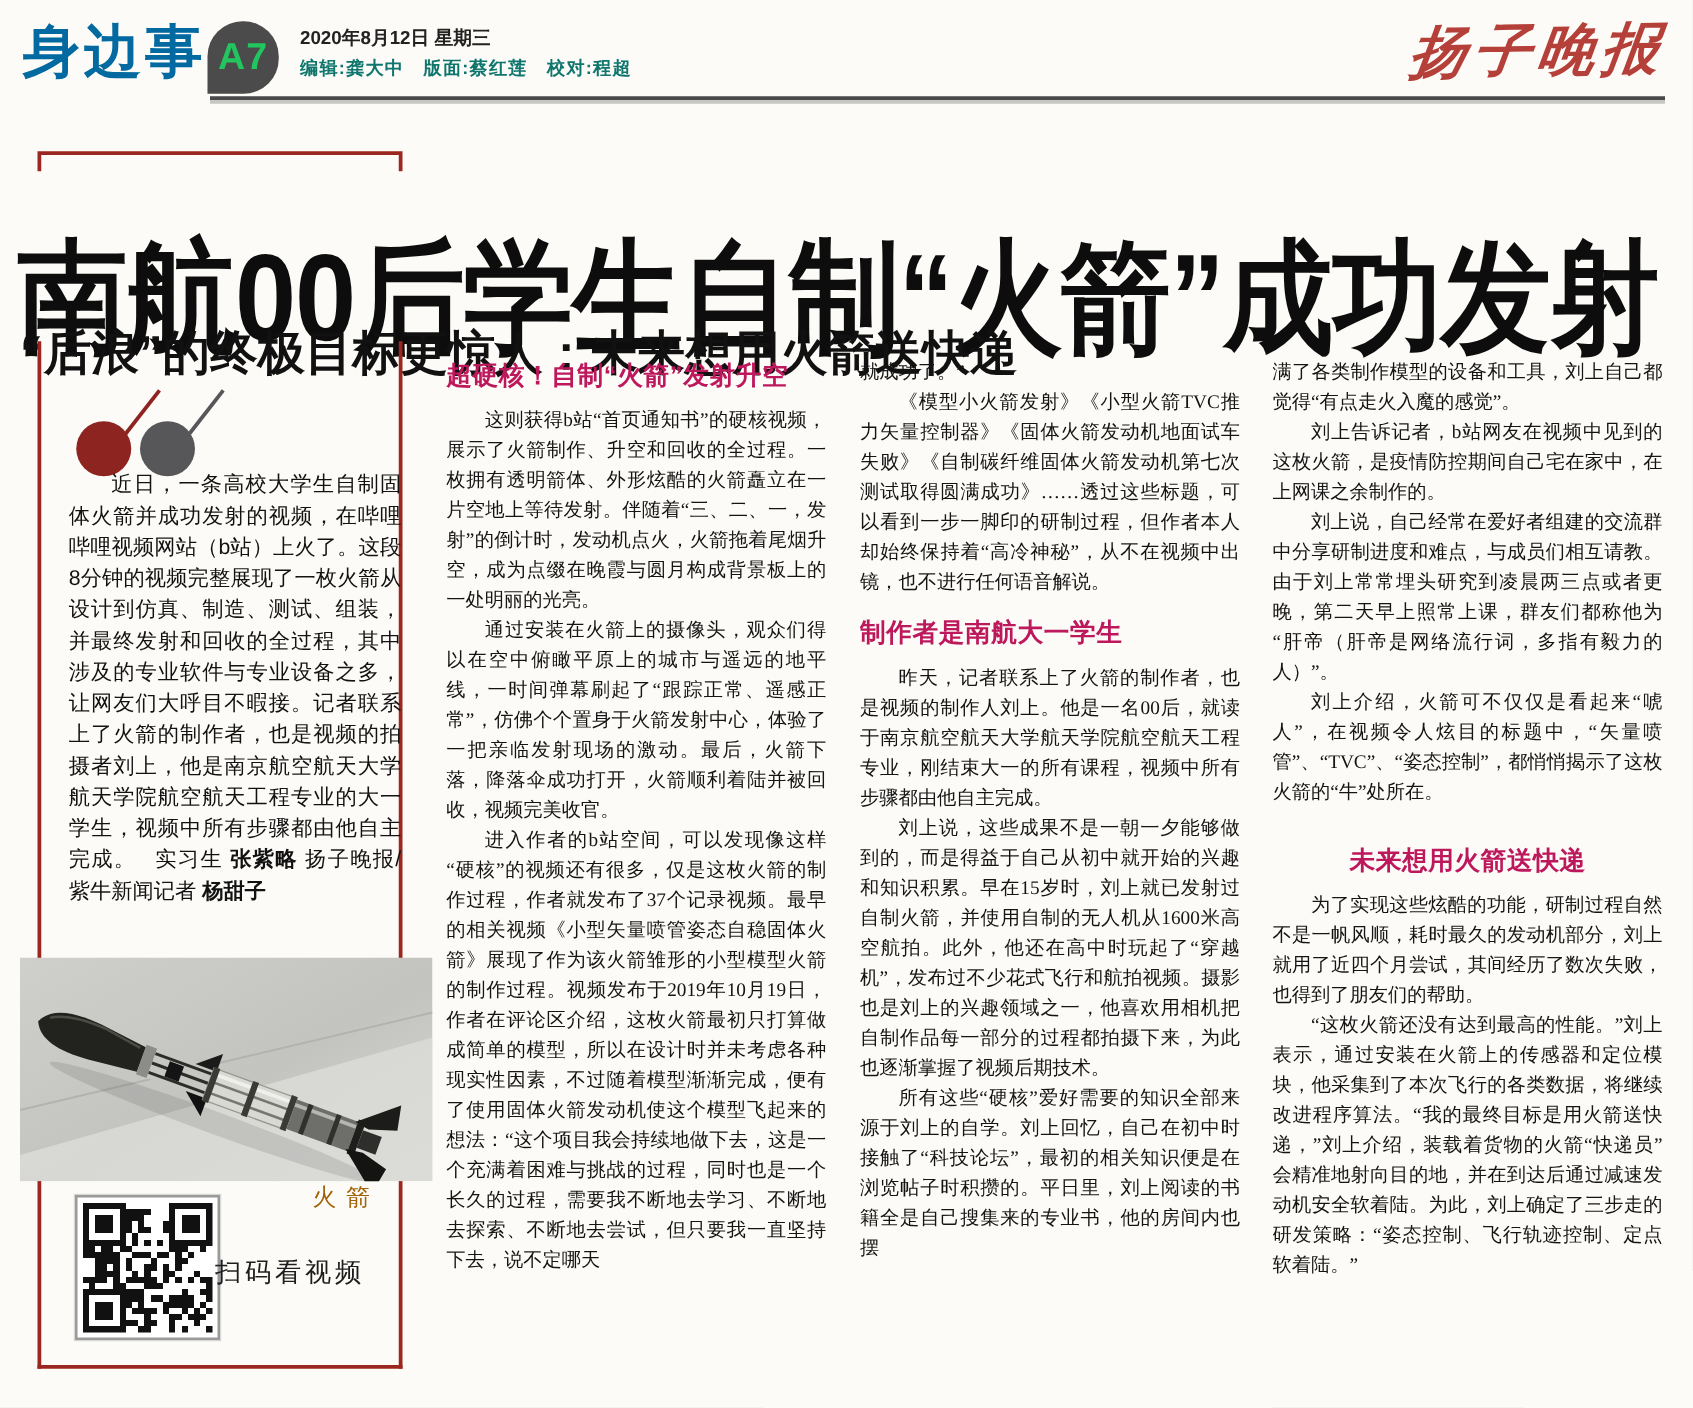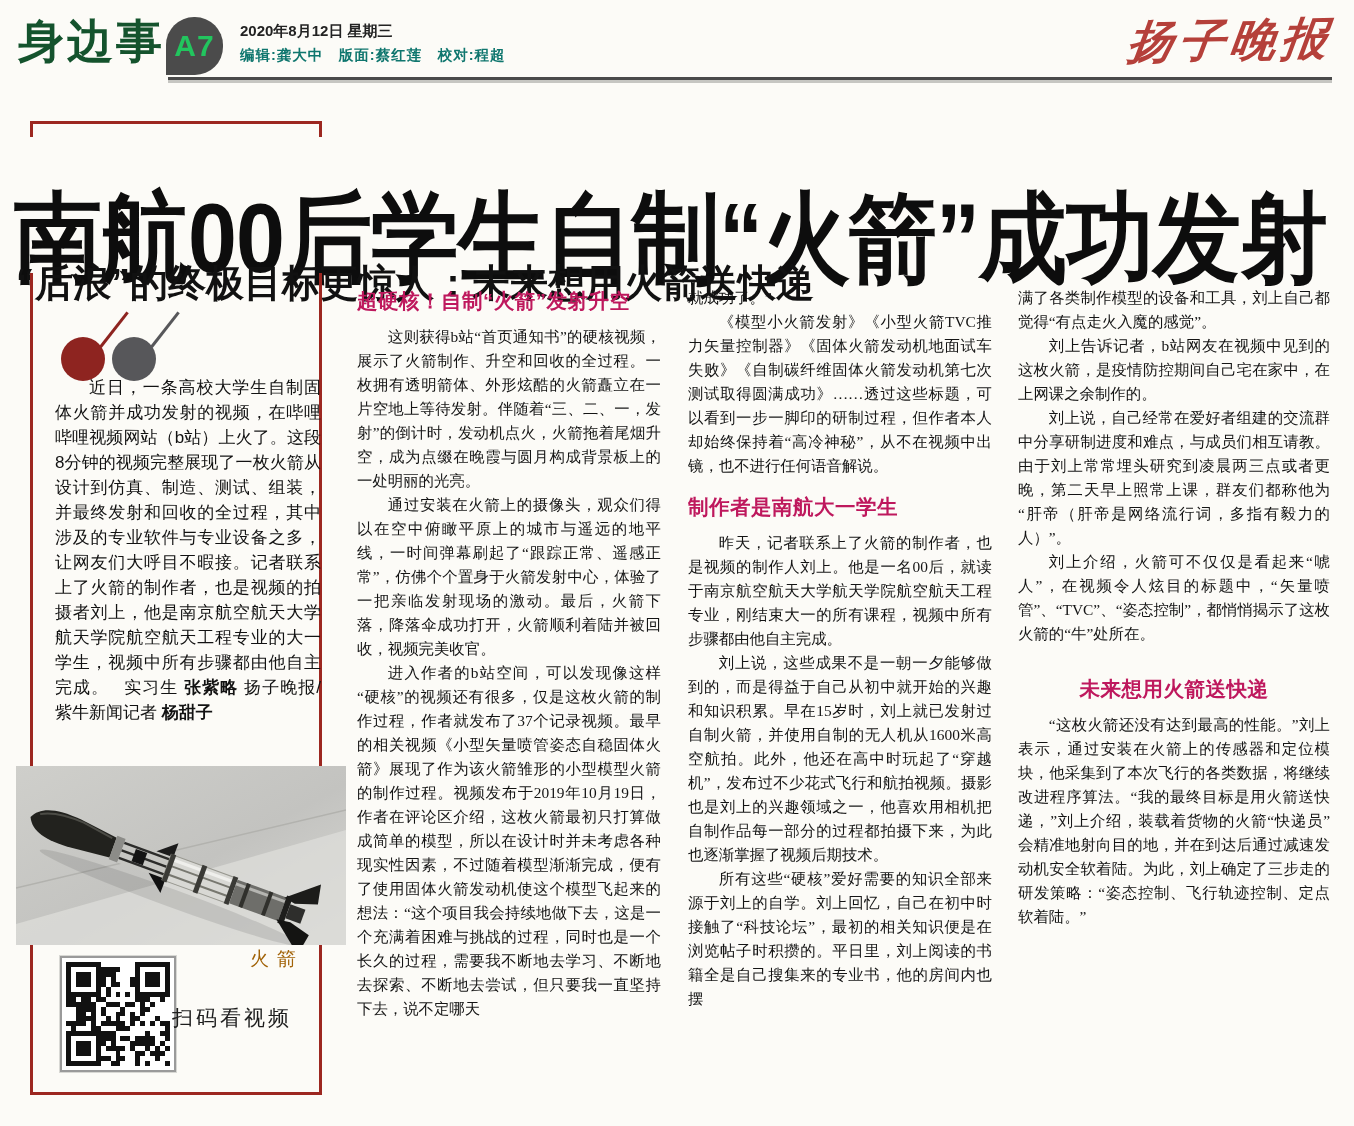--- a/index.html
+++ b/index.html
@@ -11,21 +11,21 @@
   html,body{margin:0;padding:0;}
   body{background:#e8e8e4;}
   .page{
     position:relative;width:1354px;height:1126px;margin:0 auto;
     background:#fcfbf7;overflow:hidden;
     font-family:"Liberation Serif","DejaVu Serif",serif;color:var(--ink);
   }
   
   .section-name{
     position:absolute;left:18px;top:16px;font:900 46px/1.1 "Liberation Sans","DejaVu Sans",sans-serif;
-    color:#14532d;letter-spacing:3px;
+    color:#0369a1;letter-spacing:3px;
   }
   .page-badge{
     position:absolute;left:166px;top:17px;width:57px;height:58px;background:var(--badge);
     border-radius:28px 28px 28px 0;color:#22c55e;
     font:700 30px/58px "Liberation Sans","DejaVu Sans",sans-serif;text-align:center;letter-spacing:1px;
   }
   .date-line{
     position:absolute;left:240px;top:23px;font:600 15px/1 "Liberation Sans","DejaVu Sans",sans-serif;color:#222;
   }
   .staff-line{
@@ -437,16 +437,17 @@
     <p>刘上说，这些成果不是一朝一夕能够做到的，而是得益于自己从初中就开始的兴趣和知识积累。早在15岁时，刘上就已发射过自制火箭，并使用自制的无人机从1600米高空航拍。此外，他还在高中时玩起了“穿越机”，发布过不少花式飞行和航拍视频。摄影也是刘上的兴趣领域之一，他喜欢用相机把自制作品每一部分的过程都拍摄下来，为此也逐渐掌握了视频后期技术。</p>
     <p>所有这些“硬核”爱好需要的知识全部来源于刘上的自学。刘上回忆，自己在初中时接触了“科技论坛”，最初的相关知识便是在浏览帖子时积攒的。平日里，刘上阅读的书籍全是自己搜集来的专业书，他的房间内也摆</p>
   </div>
 
   <div class="col col-4">
     <p class="cont">满了各类制作模型的设备和工具，刘上自己都觉得“有点走火入魔的感觉”。</p>
     <p>刘上告诉记者，b站网友在视频中见到的这枚火箭，是疫情防控期间自己宅在家中，在上网课之余制作的。</p>
     <p>刘上说，自己经常在爱好者组建的交流群中分享研制进度和难点，与成员们相互请教。由于刘上常常埋头研究到凌晨两三点或者更晚，第二天早上照常上课，群友们都称他为“肝帝（肝帝是网络流行词，多指有毅力的人）”。</p>
     <p>刘上介绍，火箭可不仅仅是看起来“唬人”，在视频令人炫目的标题中，“矢量喷管”、“TVC”、“姿态控制”，都悄悄揭示了这枚火箭的“牛”处所在。</p>
     <h3 class="gap-lg">未来想用火箭送快递</h3>
+    <p>为了实现这些炫酷的功能，研制过程自然不是一帆风顺，耗时最久的发动机部分，刘上就用了近四个月尝试，其间经历了数次失败，也得到了朋友们的帮助。</p>
     <p>“这枚火箭还没有达到最高的性能。”刘上表示，通过安装在火箭上的传感器和定位模块，他采集到了本次飞行的各类数据，将继续改进程序算法。“我的最终目标是用火箭送快递，”刘上介绍，装载着货物的火箭“快递员”会精准地射向目的地，并在到达后通过减速发动机安全软着陆。为此，刘上确定了三步走的研发策略：“姿态控制、飞行轨迹控制、定点软着陆。”</p>
   </div>
 
 </div>
 
 </body></html>

